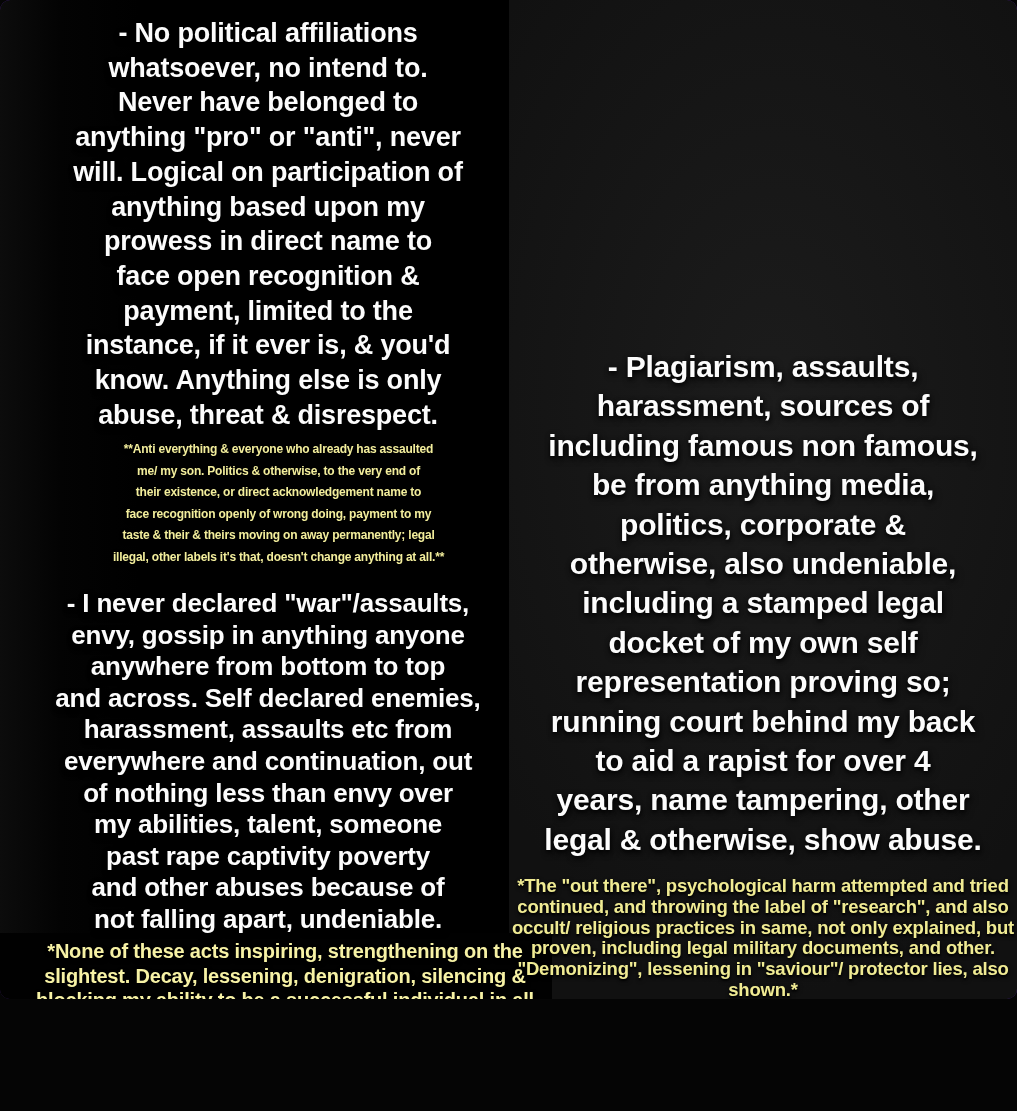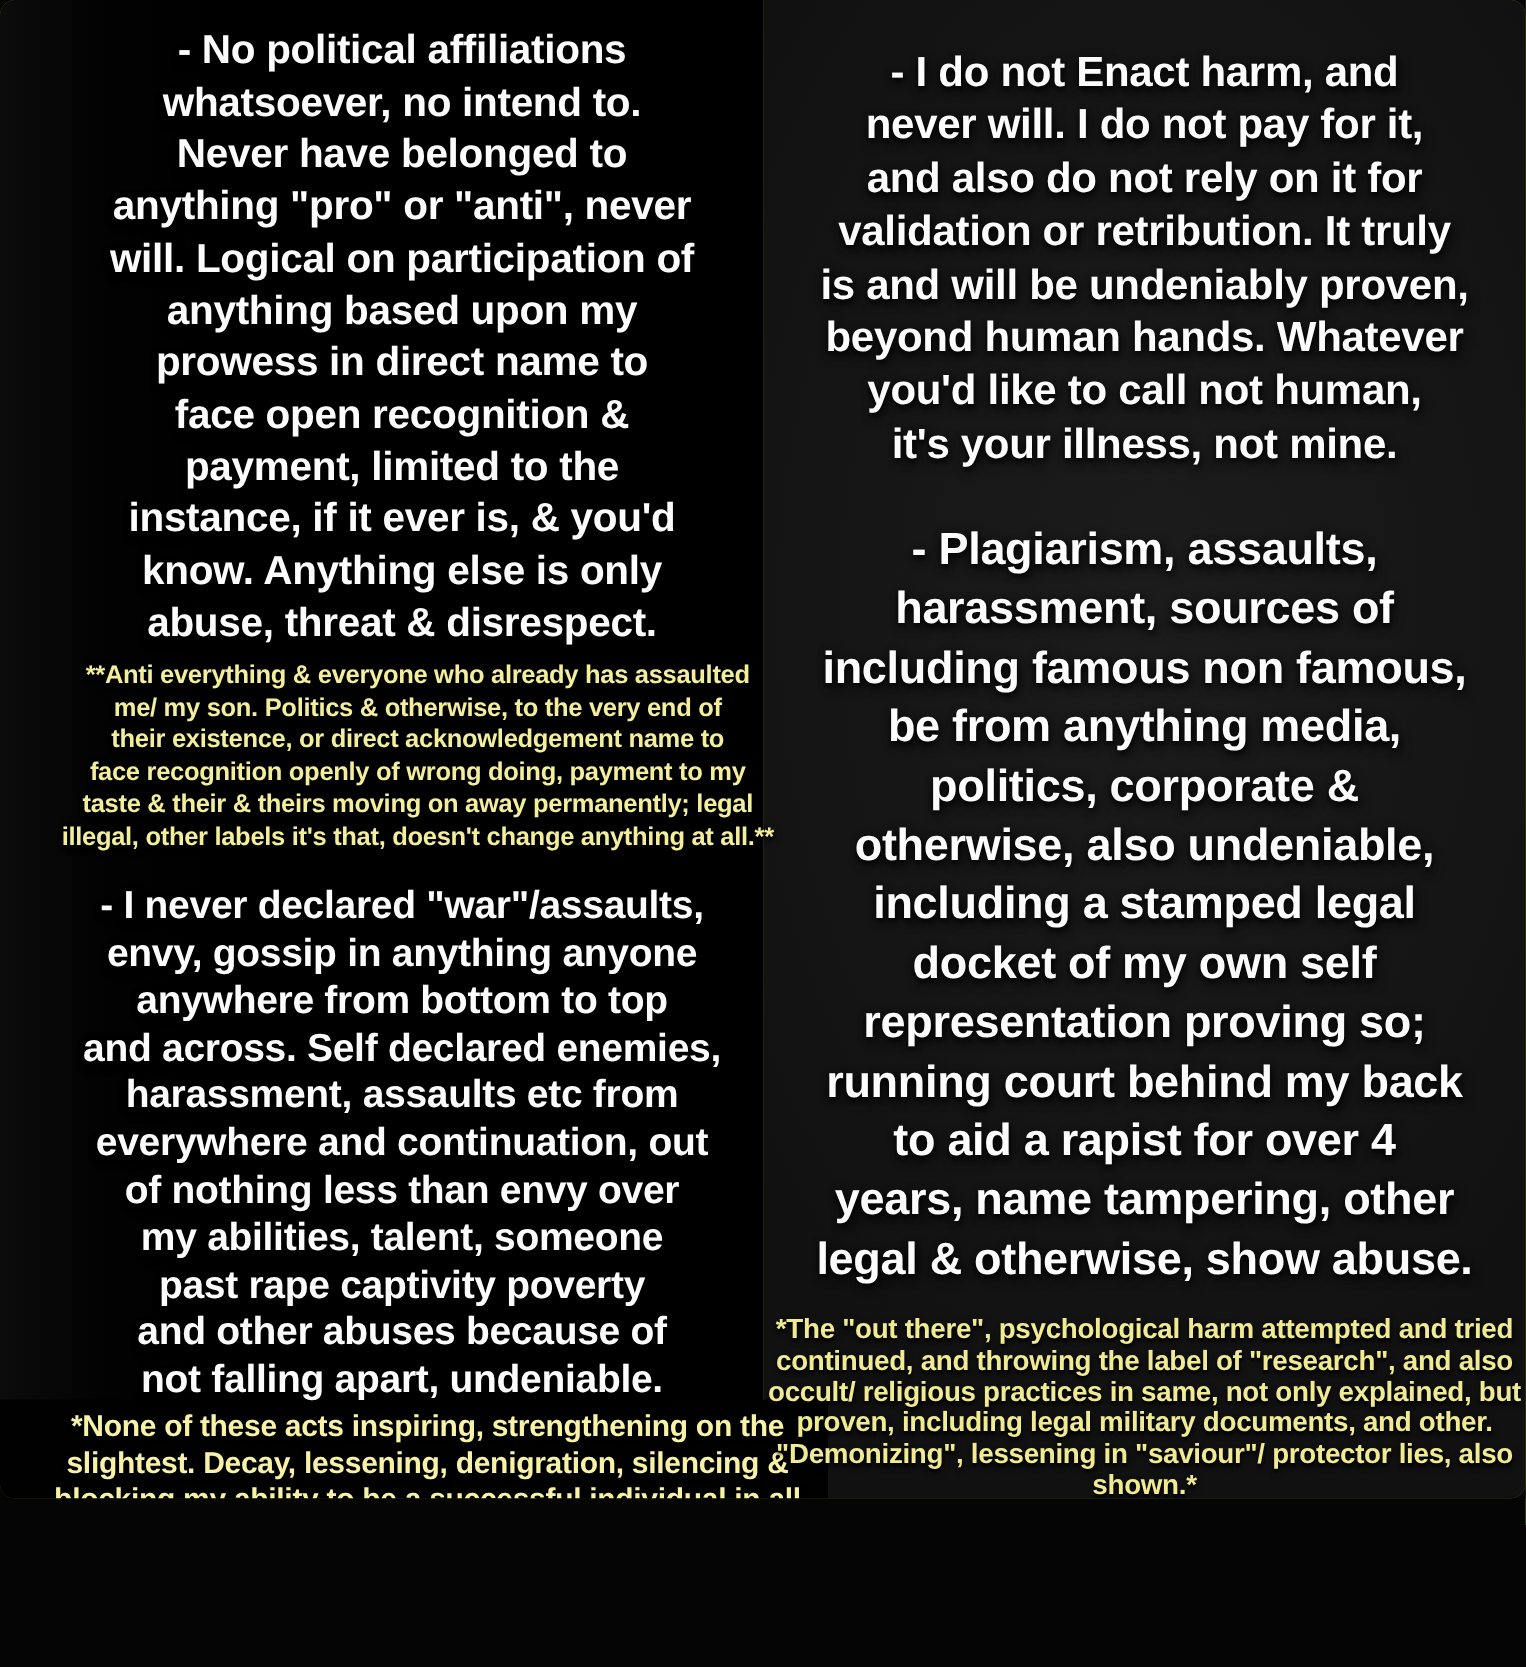--- a/index.html
+++ b/index.html
@@ -1,21 +1,21 @@
 <!DOCTYPE html>
 <html style="--white-text: #fcfcfc; --yellow-text: #f3ee9c; --yellow-bright: #f7f2a5; --yellow-dim: #f0eb93;"><head>
 <meta charset="utf-8">
 <style>
   html, body { margin: 0; padding: 0; background: #050505; }
   .canvas {
     position: relative;
     width: 1017px;
     height: 999px;
     overflow: hidden;
-    background: #4d7c0f;
+    background: #4c1d95;
     font-family: "Liberation Sans", "DejaVu Sans", sans-serif;
     border-radius: 10px;
   }
   .panel { position: absolute; top: 0; }
   .panel-left {
     left: 0; width: 509px; height: 1111px;
     background: linear-gradient(90deg, #0c0c0c 0px, #030303 60px, #000000 140px, #000000 100%);
   }
   .panel-right {
     left: 509px; width: 508px; height: 1073px;
@@ -39,21 +39,21 @@
   .white {
     color: var(--white-text, #fcfcfc);
     text-shadow: 0 2px 4px rgba(0,0,0,0.92), 2px 3px 7px rgba(0,0,0,0.55);
   }
   .yellow {
     color: var(--yellow-text, #f3ee9c);
     text-shadow: 0 2px 2px rgba(0,0,0,0.9), 1px 2px 4px rgba(0,0,0,0.6);
   }
   
   .l-s1 { left: 0;   top: 16px;  width: 536px; font-size: 27px; line-height: 34.7px; }
-  .l-f1 { left: 24px; top: 439px; width: 509px; font-size: 17px; line-height: 21.6px; }
+  .l-f1 { left: 24px; top: 439px; width: 509px; font-size: 12px; line-height: 21.6px; }
   .l-s2 { left: 0;   top: 588px; width: 536px; font-size: 26px; line-height: 31.6px; }
   .l-f2 { left: 20px; top: 939px; width: 530px; font-size: 20px; line-height: 24.5px; color: var(--yellow-bright, #f7f2a5); }
   
   .r-s1 { left: 509px; top: 30px;  width: 508px; font-size: 28px; line-height: 35.4px; }
   .r-s2 { left: 509px; top: 347px; width: 508px; font-size: 30px; line-height: 39.4px; text-align: center; }
   .r-f1 { left: 509px; top: 876px; width: 508px; font-size: 18.5px; line-height: 20.8px; color: var(--yellow-dim, #f0eb93); }
 </style>
 </head>
 <body>
 
@@ -96,28 +96,20 @@
 and other abuses because of
 not falling apart, undeniable.</div>
 
   <div class="txt yellow l-f2">*None of these acts inspiring, strengthening on the
 slightest. Decay, lessening, denigration, silencing &amp;
 blocking my ability to be a successful individual in all my
 prowess &amp; deserved recognition is all that can be
 attributed to everything to do with all of this. In spite, better
 than all of; knowledge, image theft, &amp; tampering show so.*</div>
 
-  <div class="txt white r-s1">- I do not Enact harm, and
-never will. I do not pay for it,
-and also do not rely on it for
-validation or retribution. It truly
-is and will be undeniably proven,
-beyond human hands. Whatever
-you'd like to call not human,
-it's your illness, not mine.</div>
 
   <div class="txt white r-s2">- Plagiarism, assaults,
 harassment, sources of
 including famous non famous,
 be from anything media,
 politics, corporate &amp;
 otherwise, also undeniable,
 including a stamped legal
 docket of my own self
 representation proving so;

